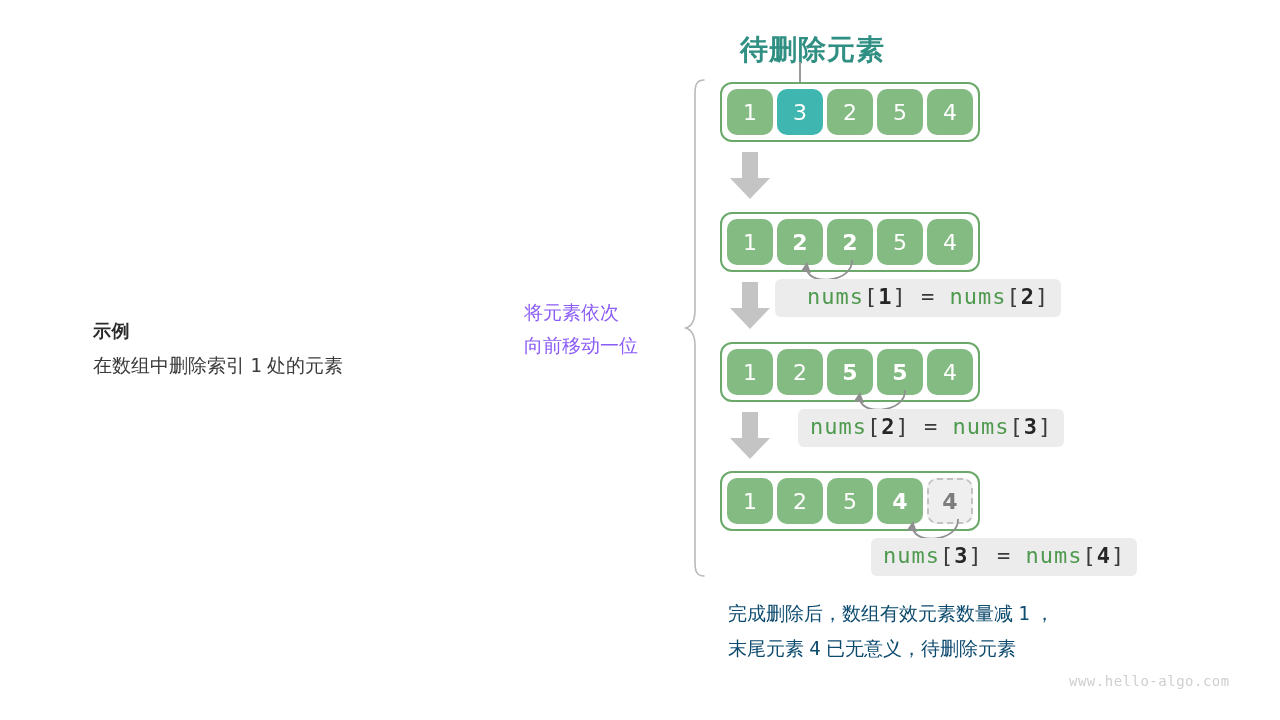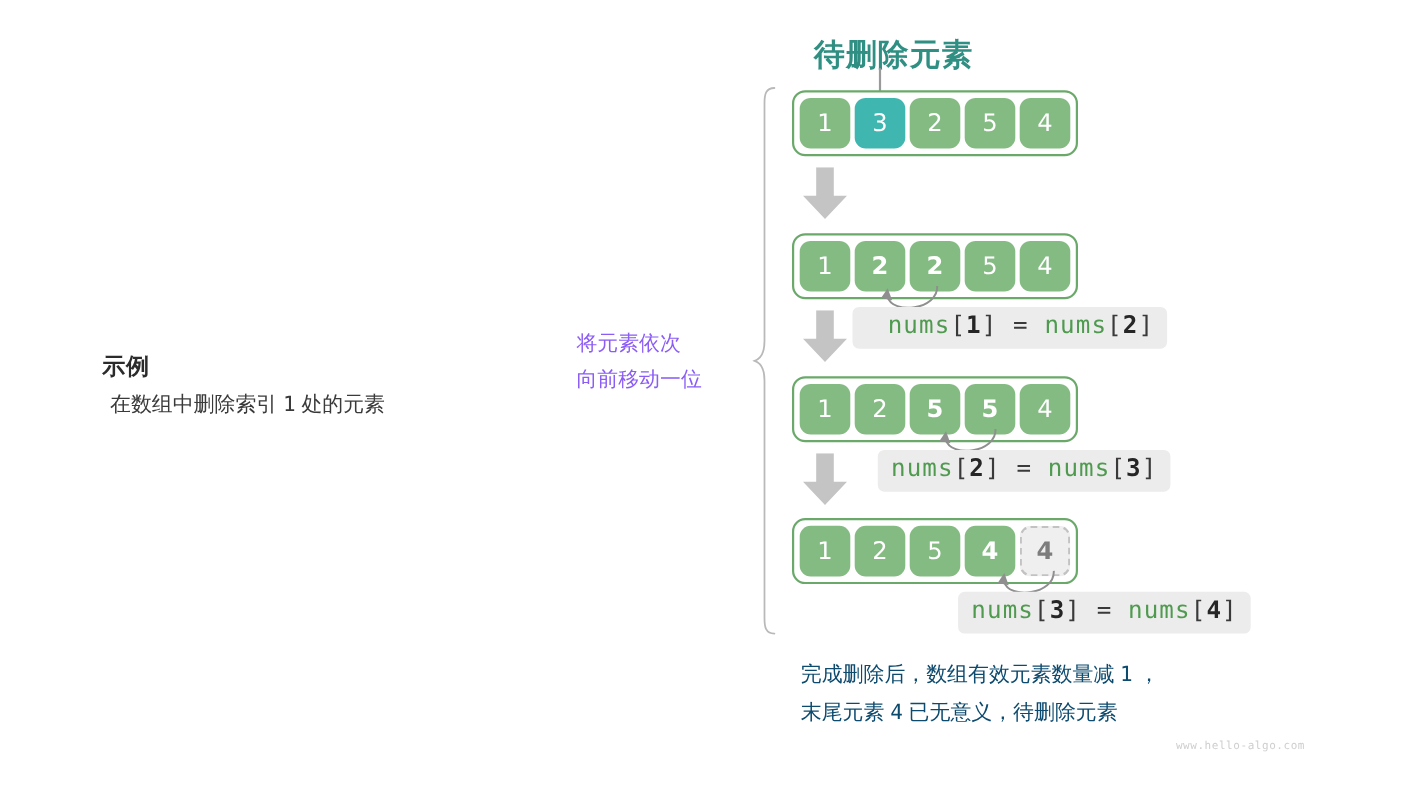--- a/index.html
+++ b/index.html
@@ -6,25 +6,25 @@
   body{
     width:1280px;height:720px;background:#ffffff;
     font-family:"Liberation Sans","DejaVu Sans",sans-serif;
     overflow:hidden;position:relative;
   }
   .stage{position:absolute;left:0;top:0;width:1280px;height:720px;}
 
   
   #left-caption{position:absolute;left:93px;top:322px;width:420px;}
   #example-title{
-    font-size:21px;font-weight:bold;color:#2b2b2b;letter-spacing:.5px;
+    font-size:18px;font-weight:bold;color:#2b2b2b;letter-spacing:.5px;
     margin:0 0 12px 0;line-height:1.1;
   }
   #example-desc{
-    font-size:19px;color:#3a3a3a;line-height:1.2;margin:7px;white-space:nowrap;
+    font-size:19px;color:#3a3a3a;line-height:1.2;margin:0;white-space:nowrap;
   }
   .mono{font-family:"DejaVu Sans Mono","Liberation Mono",monospace;}
 
   
   #middle-note{
     position:absolute;left:524px;top:296px;width:160px;
     font-size:19px;color:#8b5cf6;line-height:1.75;text-align:left;white-space:nowrap;
   }
 
   
@@ -82,21 +82,21 @@
   
   #bottom-note{
     position:absolute;left:728px;top:596px;
     font-size:19px;color:#0c4a6e;line-height:1.8;white-space:nowrap;
   }
 
   
   #watermark{
     position:absolute;left:1069px;top:673px;
     font-family:"DejaVu Sans Mono","Liberation Mono",monospace;
-    font-size:10px;color:#cfcfcf;letter-spacing:.5px;white-space:nowrap;
+    font-size:14px;color:#cfcfcf;letter-spacing:.5px;white-space:nowrap;
   }
 </style>
 </head>
 <body>
 
 <div class="stage">
 
   <div id="left-caption">
     <div id="example-title">示例</div>
     <div id="example-desc">

